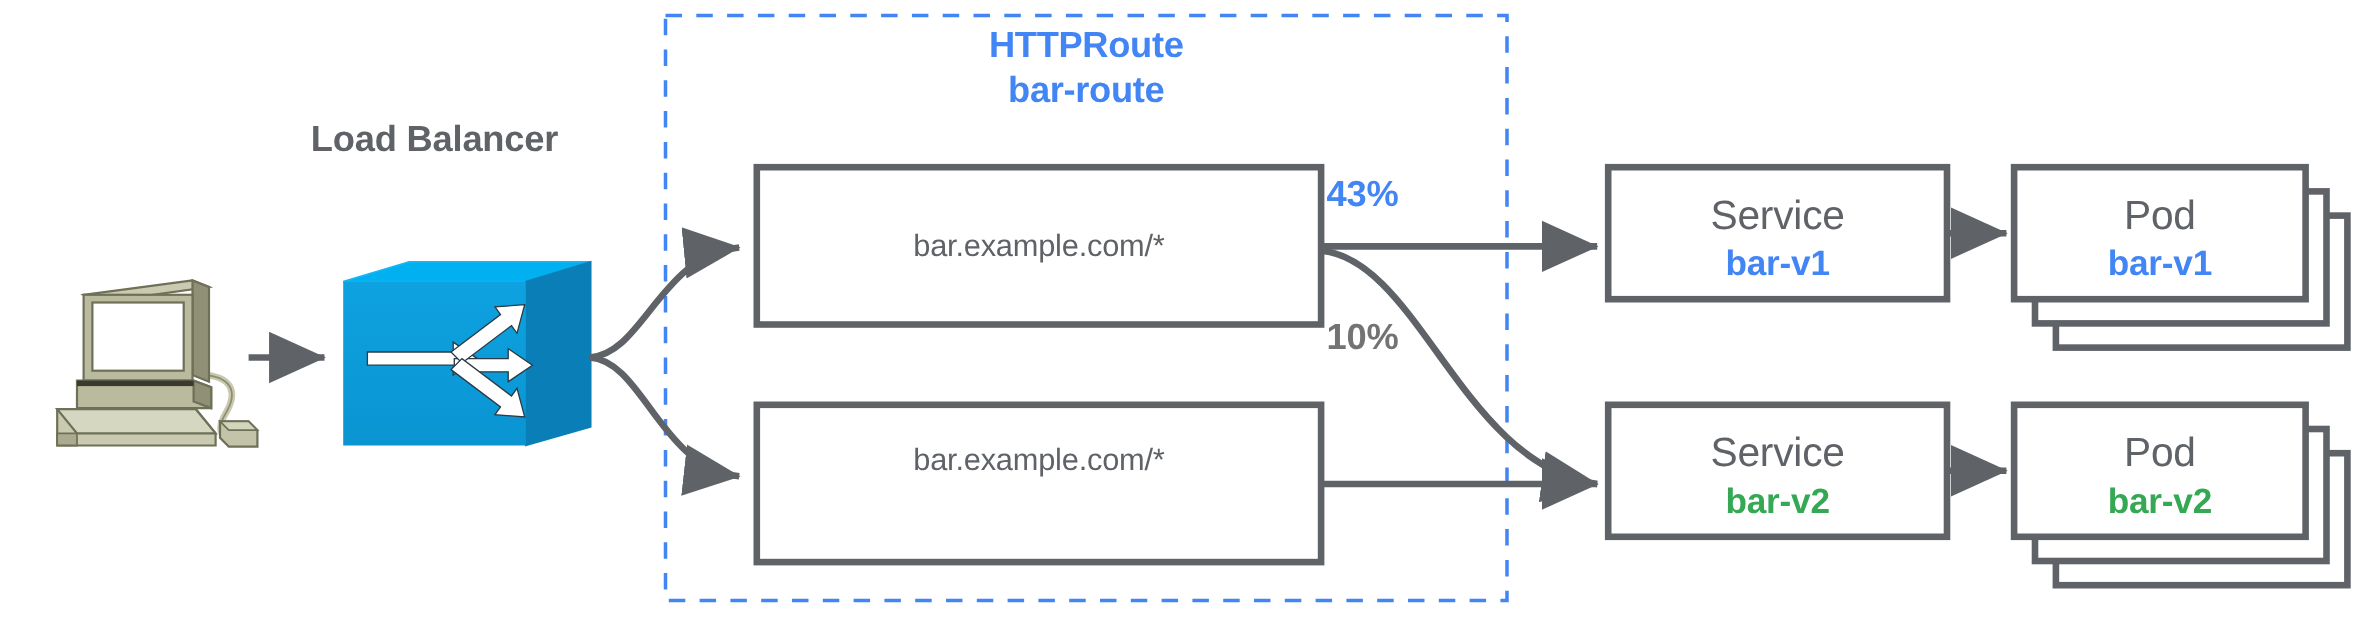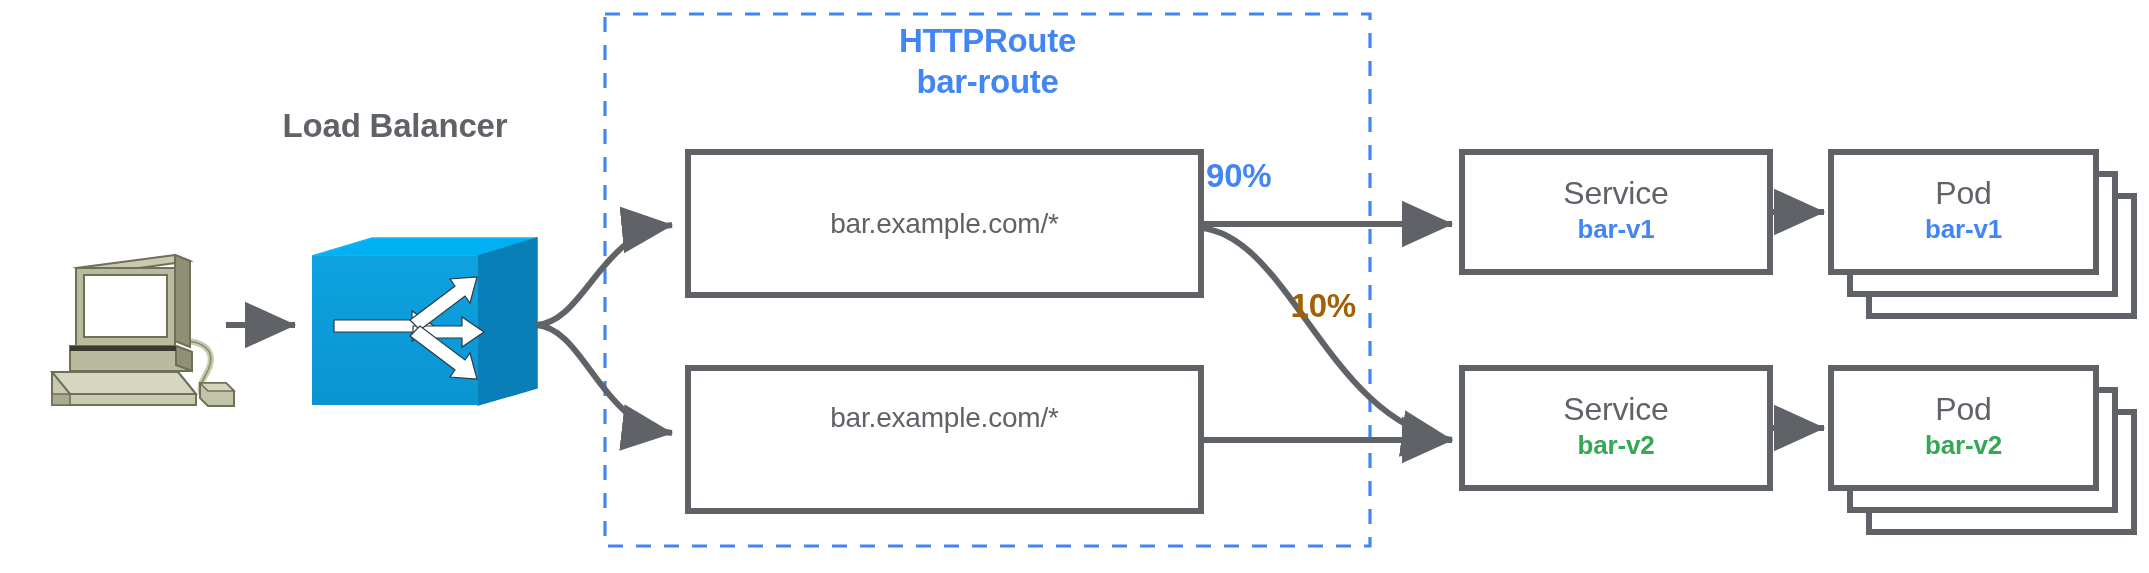--- a/index.html
+++ b/index.html
@@ -46,26 +46,26 @@
     font-size: 28px;
     font-weight: 500;
     letter-spacing: -0.2px;
   }
   .pct {
     font-size: 33px;
     font-weight: bold;
     letter-spacing: -0.2px;
   }
   .node-kind {
-    font-size: 32px;
+    font-size: 37px;
     font-weight: 500;
     letter-spacing: -0.2px;
   }
   .node-name {
-    font-size: 26px;
+    font-size: 32px;
     font-weight: bold;
     letter-spacing: -0.2px;
   }
 </style>
 </head>
 <body>
 
 <div id="canvas">
 
   <svg class="layer" viewBox="0 0 2149 573">
@@ -160,22 +160,22 @@
   <div class="lbl lb-label" style="left:230px; top:105px; width:330px; color:#5f6368;">Load Balancer</div>
 
   <div class="lbl box-text" style="left:688px; top:206px; width:513px; color:#5f6368;">
     <div>bar.example.com/*</div>
   </div>
 
   <div class="lbl box-text" style="left:688px; top:400px; width:513px; color:#5f6368;">
     <div>bar.example.com/*</div>
   </div>
 
-  <div class="lbl pct" style="left:1206px; top:155px; width:150px; text-align:left; color:#4285f4;">90%</div>
-  <div class="lbl pct" style="left:1206px; top:285px; width:150px; text-align:right; color:#a16207;">10%</div>
+  <div class="lbl pct" style="left:1206px; top:155px; width:150px; text-align:left; color:#4285f4;">43%</div>
+  <div class="lbl pct" style="left:1206px; top:285px; width:150px; text-align:left; color:#737373;">10%</div>
 
   <div class="lbl" style="left:1462px; top:173px; width:308px;">
     <div class="node-kind" style="color:#5f6368;">Service</div>
     <div class="node-name" style="color:#4285f4;">bar-v1</div>
   </div>
   <div class="lbl" style="left:1462px; top:389px; width:308px;">
     <div class="node-kind" style="color:#5f6368;">Service</div>
     <div class="node-name" style="color:#34a853;">bar-v2</div>
   </div>
 

